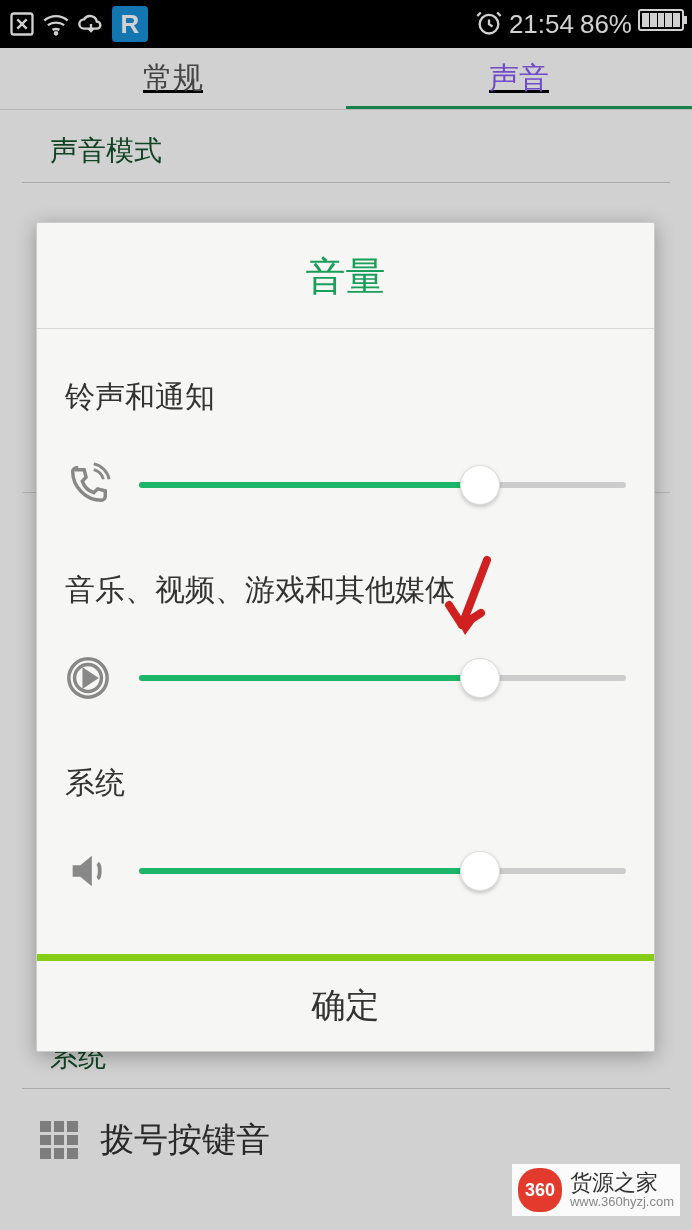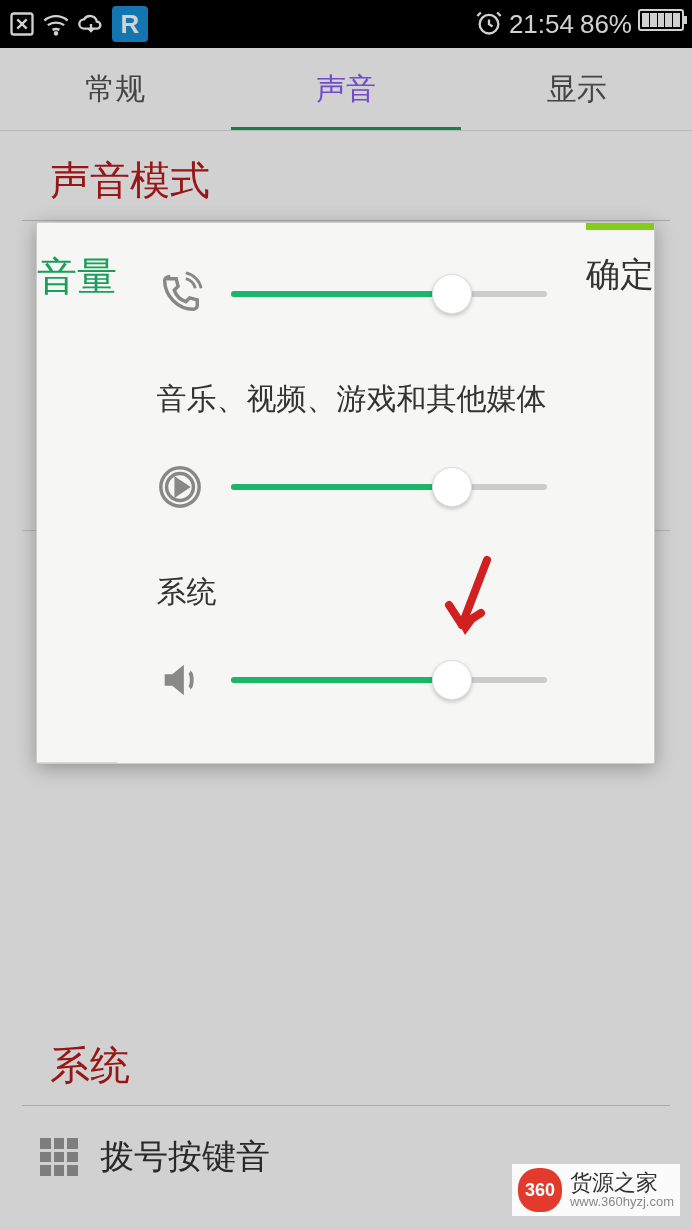--- a/index.html
+++ b/index.html
@@ -50,41 +50,42 @@
       background: #fff;
     }
     .battery-cell { flex: 1; background: #fff; }
     
     .bg-page {
       position: absolute;
       top: 48px; left: 0; right: 0; bottom: 0;
       background: #fff;
     }
     .tabs {
-      height: 83px;
+      height: 62px;
       display: flex;
       border-bottom: 1px solid #e0e0e0;
+      text-decoration: underline;
     }
     .tab {
       flex: 1;
       display: flex;
       align-items: center;
       justify-content: center;
       font-size: 30px;
       color: #555;
     }
     .tab.active {
       color: #8b5cf6;
       font-weight: 500;
       box-shadow: inset 0 -3px 0 #1a9e5c;
     }
     .section-header {
       padding: 22px 28px 12px;
-      font-size: 40px;
-      color: #b91c1c;
+      font-size: 28px;
+      color: #14532d;
       border-bottom: 1px solid #d0d0d0;
       margin: 0 22px;
     }
     .bg-list-item {
       padding: 28px 18px;
       margin: 0 22px;
       font-size: 34px;
       color: #333;
       display: flex;
       align-items: center;
@@ -107,21 +108,21 @@
     }
     
     .dialog {
       position: absolute;
       top: 222px; left: 36px; right: 37px;
       background: #f6f6f4;
       border-radius: 2px;
       box-shadow: 0 4px 20px rgba(0,0,0,0.3);
       border: 1px solid #ccc;
       display: flex;
-      justify-content: space-between;
+      flex-direction: column;
     }
     .dialog-title {
       text-align: center;
       padding: 26px 0 24px;
       font-size: 40px;
       color: #1a9e5c;
       font-weight: 500;
       border-bottom: 1px solid #d8d8d8;
     }
     .dialog-body {
@@ -248,21 +249,20 @@
         <span class="battery-cell"></span>
         <span class="battery-cell"></span>
     </div>
   </div>
 </div>
 
 <div class="bg-page">
   <div class="tabs">
     <div class="tab">常规</div>
     <div class="tab active">声音</div>
-    <div class="tab">显示</div>
   </div>
   <div class="section-header">声音模式</div>
   <div style="padding:18px 28px;font-size:30px;color:#333;border-bottom:1px solid #ddd;margin:0 22px;height:310px">
     <span style="position:relative;top:268px">铃</span>
   </div>
   <div class="bg-spacer"></div>
 </div>
 
 <div style="position:absolute;left:0;right:0;top:1010px;background:#fff;padding-top:6px">
   <div class="section-header" style="border-top:none">系统</div>
@@ -282,20 +282,21 @@
   </div>
 </div>
 
 <div class="dim-overlay"></div>
 
 <div class="dialog">
   <div class="dialog-title">音量</div>
   <div class="dialog-body">
 
     <div class="vol-group">
+      <div class="vol-label">铃声和通知</div>
       <div class="vol-row">
         <svg class="vol-icon" viewBox="0 0 24 24" fill="none" stroke="currentColor" stroke-width="1.8">
           <path d="M6 3c-1 0-2 1-2 2 0 8 7 15 15 15 1 0 2-1 2-2v-3l-4-1-2 2c-3-1-5-3-6-6l2-2-1-4H6z"></path>
           <path d="M15 4a7 7 0 015 5M15 1a10 10 0 018 8" stroke-width="1.5"></path>
         </svg>
         <div class="slider">
           <div class="slider-track">
               <div class="slider-fill" style="width:70%"></div>
             </div>
           <div class="slider-thumb" style="left:70%"></div>

